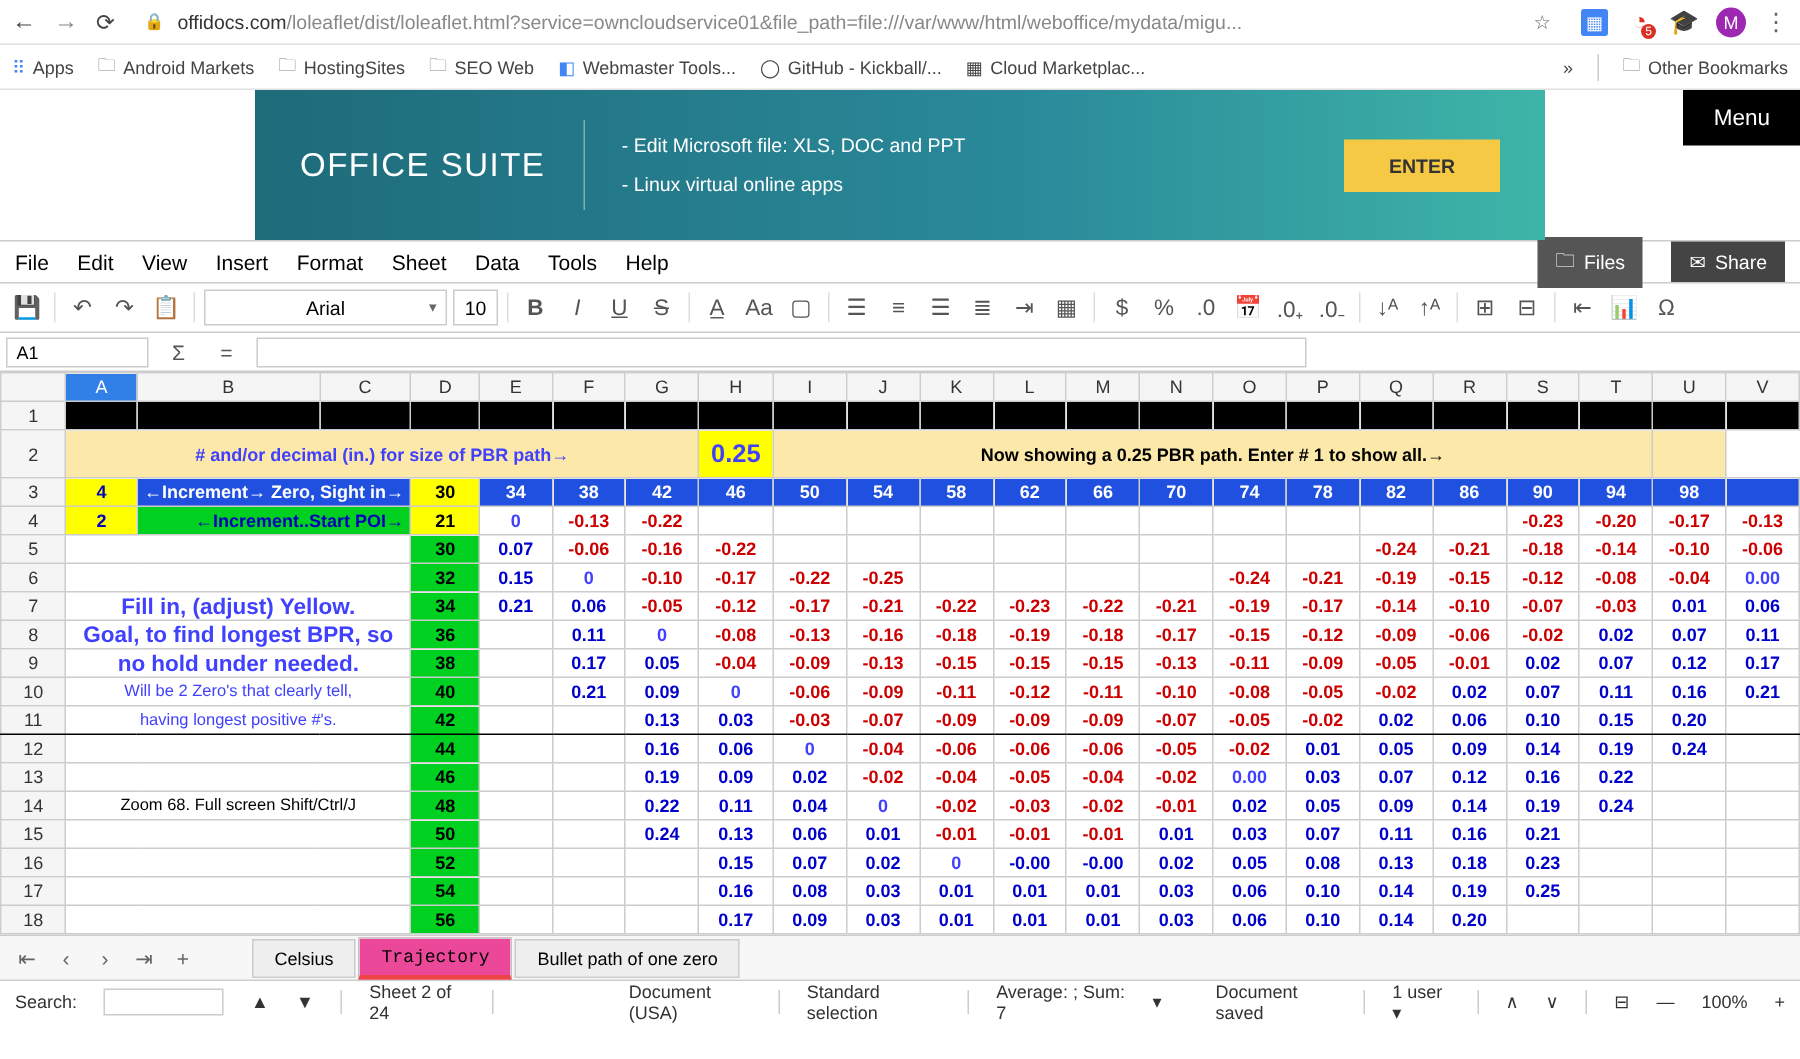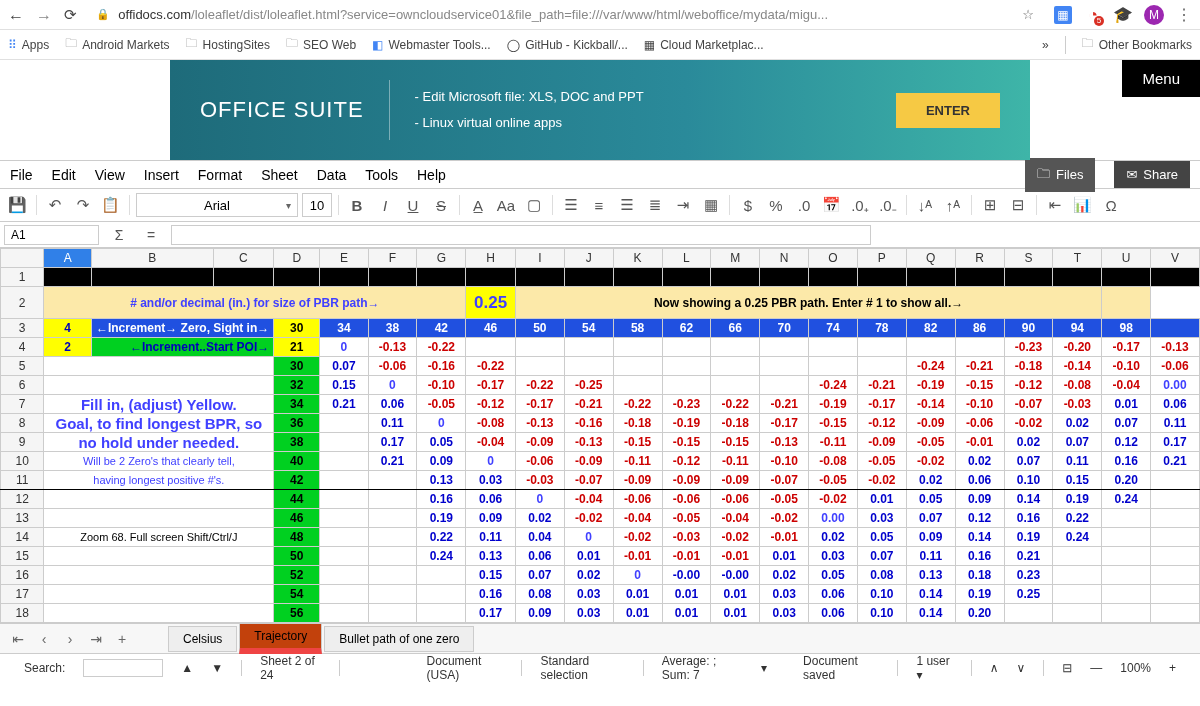--- a/index.html
+++ b/index.html
@@ -88,24 +88,24 @@
 .zoom-note { font-size: 11px; text-align: left; }
 .pos { color: #0000cc; font-weight: bold; }
 .neg { color: #cc0000; font-weight: bold; }
 .zero { color: #4040ff; font-weight: bold; }
 .border-bottom-thick td, .border-bottom-thick th.row-hdr { border-bottom: 1.5px solid #000; }
 
 
 .tabs-bar { height: 30px; display: flex; align-items: center; border-top: 1px solid #ccc; padding: 0 6px; gap: 2px; background: #f7f7f7; }
 .tab-nav { width: 24px; text-align: center; color: #666; cursor: pointer; font-size: 14px; }
 .tab { padding: 5px 14px; border: 1px solid #ccc; background: #eee; font-size: 12px; cursor: pointer; }
-.tab.active { background: #c2410c; border-bottom: 6px solid #ef4444; }
-
-
-.status-bar { height: 28px; display: flex; align-items: center; padding: 0 24px; gap: 18px; font-size: 12px; border-top: 1px solid #ccc; color: #333; }
+.tab.active { background: #ec4899; border-bottom: 3px solid #ef4444; font-family: Liberation Mono, monospace; }
+
+
+.status-bar { height: 28px; display: flex; align-items: center; padding: 0 10px; gap: 18px; font-size: 12px; border-top: 1px solid #ccc; color: #333; }
 .search-box { width: 80px; height: 18px; border: 1px solid #ccc; }
 .status-sep { border-left: 1px solid #ccc; height: 16px; }
 .status-bar .spacer { flex: 1; }
 </style>
 </head>
 <body>
 
 <div class="browser-bar">
   <span class="nav-arrow active">←</span>
   <span class="nav-arrow">→</span>

